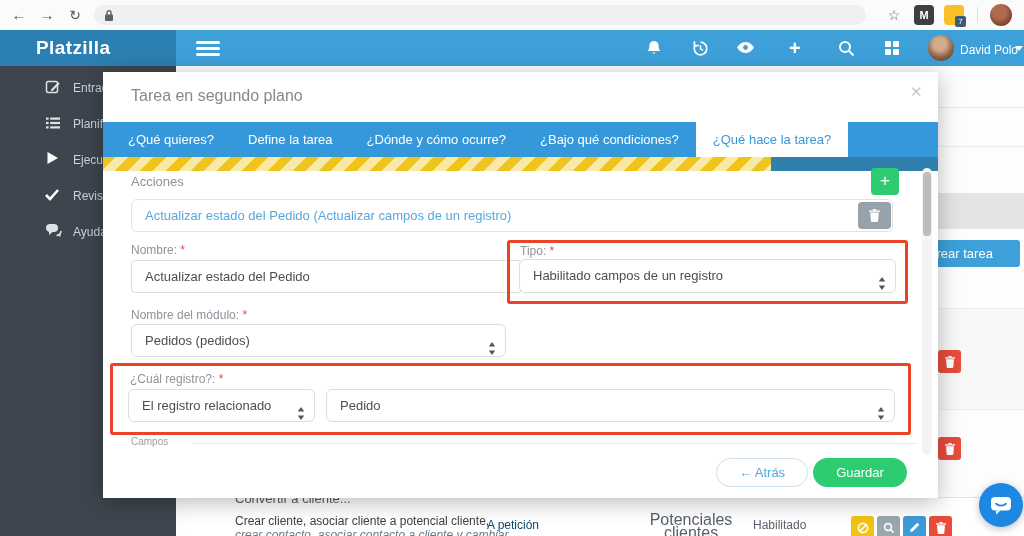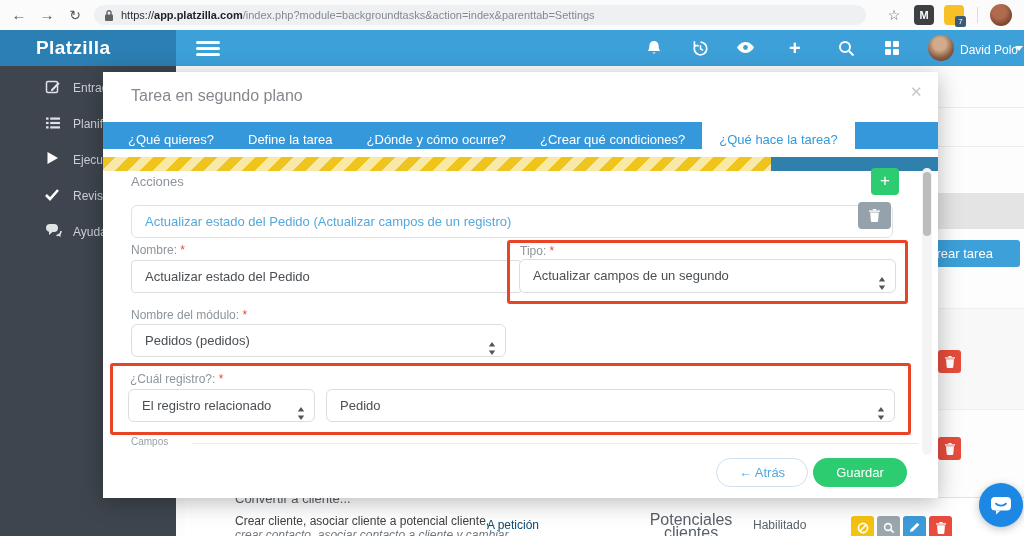--- a/index.html
+++ b/index.html
@@ -67,29 +67,29 @@
   .row-status{left:753px;top:518px;font-size:12px;color:#59626b;}
   .chat-bubble{left:979px;top:483px;width:44px;height:44px;border-radius:50%;background:#1d87e4;
     display:flex;align-items:center;justify-content:center;box-shadow:0 2px 8px rgba(0,0,0,.25);z-index:20;}
 
   
   .modal{left:103px;top:72px;width:835px;height:426px;background:#fff;z-index:10;
     box-shadow:0 4px 22px rgba(0,0,0,.28);}
   .m-el{z-index:11;}
   .m-title{left:131px;top:87px;font-size:16px;color:#85898e;}
   .m-close{left:910px;top:83px;font-size:15px;color:#c3c8cc;cursor:pointer;}
-  .tabbar{left:103px;top:122px;width:835px;height:27px;background:#3598da;display:flex;padding-left:8px;box-sizing:border-box;}
+  .tabbar{left:103px;top:122px;width:835px;height:35px;background:#3598da;display:flex;padding-left:8px;box-sizing:border-box;align-items:flex-end;}
   .tab{line-height:35px;padding:0 17px;color:#fff;font-size:13px;white-space:nowrap;cursor:pointer;}
   .tab.active{background:#fff;color:#3598da;}
   .progress{left:103px;top:157px;width:835px;height:14px;background:#2f80ad;}
   .prog-fill{height:14px;background:repeating-linear-gradient(135deg,#eec41d 0 9px,#f9e9a6 9px 18px);}
   .sec-label{font-size:13px;color:#8c939b;}
   .plus-btn{left:871px;top:168px;width:28px;height:27px;background:#2ecc71;border-radius:4px;color:#fff;
     font-size:17px;text-align:center;line-height:26px;}
-  .action-box{left:131px;top:205px;width:762px;height:33px;border:1px solid #e2e2e2;border-radius:6px;box-sizing:border-box;padding-left:12px;}
+  .action-box{left:131px;top:199px;width:762px;height:33px;border:1px solid #e2e2e2;border-radius:6px;box-sizing:border-box;padding-left:12px;}
   .action-link{position:absolute;left:13px;top:0;line-height:31px;font-size:13px;color:#55a8dd;cursor:pointer;white-space:nowrap;}
   .trash-btn{left:858px;top:202px;width:33px;height:27px;background:#95a2ab;border-radius:4px;
     display:flex;align-items:center;justify-content:center;}
   .f-label{font-size:12px;color:#8d949b;}
   .req{color:#e74c3c;}
   .inp,.sel{background:#fff;border:1px solid #ddd;border-radius:4px;font-size:13px;color:#4a4f54;
     line-height:31px;padding:0 13px;box-sizing:border-box;white-space:nowrap;overflow:hidden;height:33px;}
   .sel{border-radius:6px;cursor:pointer;}
   .stepper{position:absolute;right:9px;top:10px;}
   .redbox{border:3px solid #ea4426;border-radius:3px;box-sizing:border-box;z-index:12;pointer-events:none;}
@@ -109,21 +109,20 @@
 
   <div class="abs browser">
     <div class="abs c-btn c-back">←</div>
     <div class="abs c-btn c-fwd">→</div>
     <div class="abs c-btn c-reload">↻</div>
     <div class="abs omnibox">
       <svg width="10" height="13" viewBox="0 0 10 13">
           <path d="M3 6V3.7a2 2 0 0 1 4 0V6" stroke="#5f6368" fill="none" stroke-width="1.4"></path>
           <rect x="1" y="5.4" width="8" height="6.6" rx="1" fill="#5f6368"></rect>
         </svg>
-      <div class="omni-url"><span class="omni-scheme">https://</span><span class="omni-domain">app.platzilla.com</span><span>/index.php?module=backgroundtasks&amp;action=index&amp;parenttab=Settings</span></div>
     </div>
     <div class="abs c-star">☆</div>
     <div class="abs ext-m">M</div>
     <div class="abs ext-y"></div>
     <div class="abs ext-badge">7</div>
     <div class="abs c-sep"></div>
     <div class="abs c-avatar"></div>
   </div>
 
   <div class="abs navbar"></div>
@@ -280,21 +279,21 @@
   </div>
 
   <div class="abs modal"></div>
   <div class="abs m-el m-title">Tarea en segundo plano</div>
   <div class="abs m-el m-close">✕</div>
 
   <div class="abs m-el tabbar">
     <div class="tab">¿Qué quieres?</div>
     <div class="tab">Define la tarea</div>
     <div class="tab">¿Dónde y cómo ocurre?</div>
-    <div class="tab">¿Crear qué condiciones?</div>
+    <div class="tab">¿Bajo qué condiciones?</div>
     <div class="tab active">¿Qué hace la tarea?</div>
   </div>
   <div class="abs m-el progress">
     <div class="prog-fill" style="width: 80%;"></div>
   </div>
 
   <div class="abs m-el sec-label" style="left:131px;top:174px">Acciones</div>
   <div class="abs m-el plus-btn">+</div>
 
   <div class="abs m-el action-box">
@@ -305,21 +304,21 @@
         <path d="M1 3.2h8l-.7 7.8a1 1 0 0 1-1 .9H2.7a1 1 0 0 1-1-.9z" fill="#fff"></path>
         <rect x="0" y="1.3" width="10" height="1.3" fill="#fff"></rect>
         <rect x="3.4" y="0" width="3.2" height="1.3" fill="#fff"></rect>
       </svg>
   </div>
 
   <div class="abs m-el f-label" style="left:131px;top:243px"><span>Nombre:</span> <span class="req">*</span></div>
   <div class="abs m-el inp" style="left:131px;top:260px;width:391px">Actualizar estado del Pedido</div>
 
   <div class="abs f-label" style="left:520px;top:244px;z-index:11"><span>Tipo:</span> <span class="req">*</span></div>
-  <div class="abs m-el sel" style="left:519px;top:259px;width:377px;height:34px;line-height:32px"><span>Actualizar campos de un segundo</span>
+  <div class="abs m-el sel" style="left:519px;top:259px;width:377px;height:34px;line-height:32px"><span>Habilitado campos de un registro</span>
     <span class="stepper"><svg width="8" height="13" viewBox="0 0 8 13">
           <path d="M4 0l3.2 4.4H.8z" fill="#555"></path>
           <path d="M4 13L7.2 8.6H.8z" fill="#555"></path>
         </svg></span>
   </div>
   <div class="abs redbox" style="left:507px;top:240px;width:401px;height:64px"></div>
 
   <div class="abs m-el f-label" style="left:131px;top:308px"><span>Nombre del módulo:</span> <span class="req">*</span></div>
   <div class="abs m-el sel" style="left:131px;top:324px;width:375px"><span>Pedidos (pedidos)</span>
     <span class="stepper"><svg width="8" height="13" viewBox="0 0 8 13">

